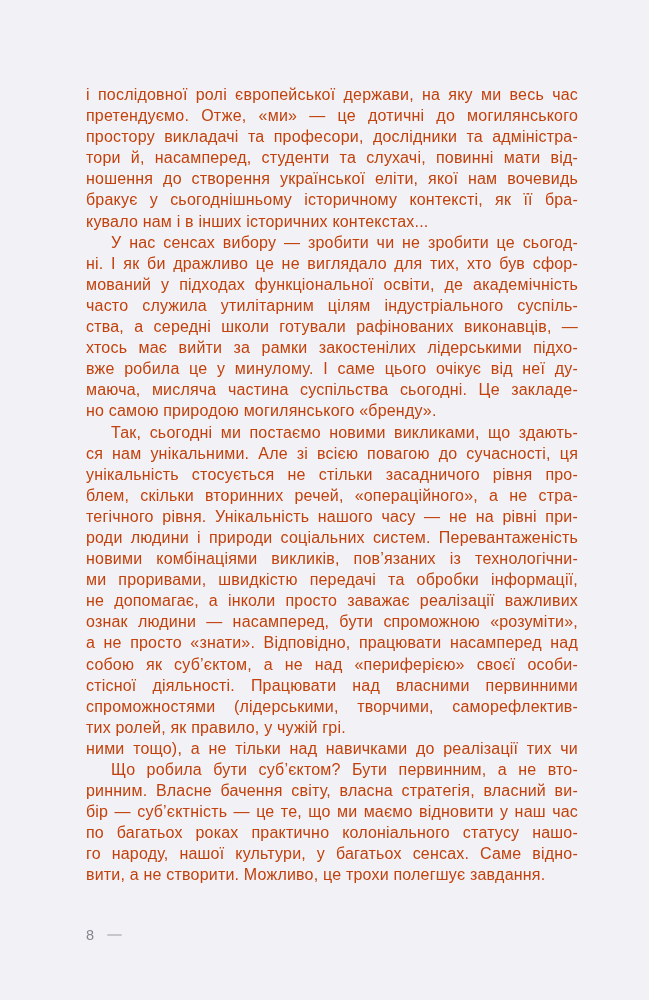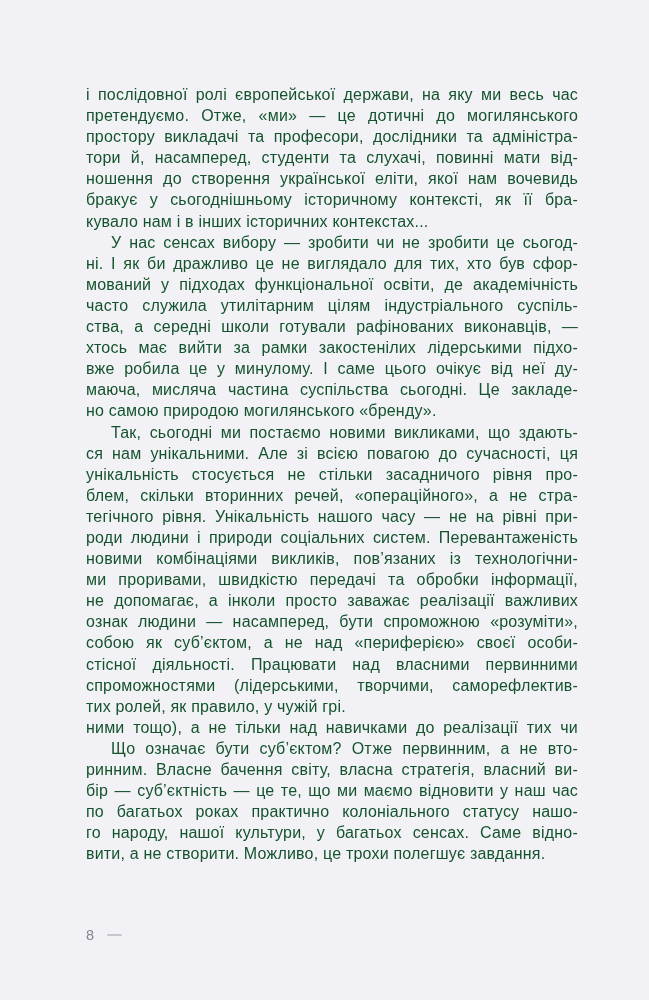--- a/index.html
+++ b/index.html
@@ -17,21 +17,21 @@
     font-family: "Liberation Sans", "DejaVu Sans", sans-serif;
   }
   .body-text {
     position: absolute;
     left: 86px;
     top: 84px;
     width: 492px;
     font-size: 16px;
     line-height: 21.1px;
     letter-spacing: 0.2px;
-    color: #14532d;
+    color: #c2410c;
   }
   .paragraph { margin: 0; }
   .line {
     display: block;
     text-align: justify;
     text-align-last: justify;
     white-space: normal;
   }
   .line.last { text-align-last: left; }
   .line.first-indent { text-indent: 25px; }
@@ -84,28 +84,29 @@
         <span class="line first-indent">Так, сьогодні ми постаємо новими викликами, що здають-</span>
         <span class="line">ся нам унікальними. Але зі всією повагою до сучасності, ця</span>
         <span class="line">унікальність стосується не стільки засадничого рівня про-</span>
         <span class="line">блем, скільки вторинних речей, «операційного», а не стра-</span>
         <span class="line">тегічного рівня. Унікальність нашого часу — не на рівні при-</span>
         <span class="line">роди людини і природи соціальних систем. Перевантаженість</span>
         <span class="line">новими комбінаціями викликів, пов’язаних із технологічни-</span>
         <span class="line">ми проривами, швидкістю передачі та обробки інформації,</span>
         <span class="line">не допомагає, а інколи просто заважає реалізації важливих</span>
         <span class="line">ознак людини — насамперед, бути спроможною «розуміти»,</span>
+        <span class="line">а не просто «знати». Відповідно, працювати насамперед над</span>
         <span class="line">собою як суб’єктом, а не над «периферією» своєї особи-</span>
         <span class="line">стісної діяльності. Працювати над власними первинними</span>
         <span class="line">спроможностями (лідерськими, творчими, саморефлектив-</span>
         <span class="line last">тих ролей, як правило, у чужій грі.</span>
         <span class="line">ними тощо), а не тільки над навичками до реалізації тих чи</span>
       </div>
       <div class="paragraph">
-        <span class="line first-indent">Що означає бути суб’єктом? Отже первинним, а не вто-</span>
+        <span class="line first-indent">Що робила бути суб’єктом? Бути первинним, а не вто-</span>
         <span class="line">ринним. Власне бачення світу, власна стратегія, власний ви-</span>
         <span class="line">бір — суб’єктність — це те, що ми маємо відновити у наш час</span>
         <span class="line">по багатьох роках практично колоніального статусу нашо-</span>
         <span class="line">го народу, нашої культури, у багатьох сенсах. Саме відно-</span>
         <span class="line last">вити, а не створити. Можливо, це трохи полегшує завдання.</span>
       </div>
     </div>
   <div class="footer">
     <span class="page-number">8</span>
     <span class="footer-rule"></span>

